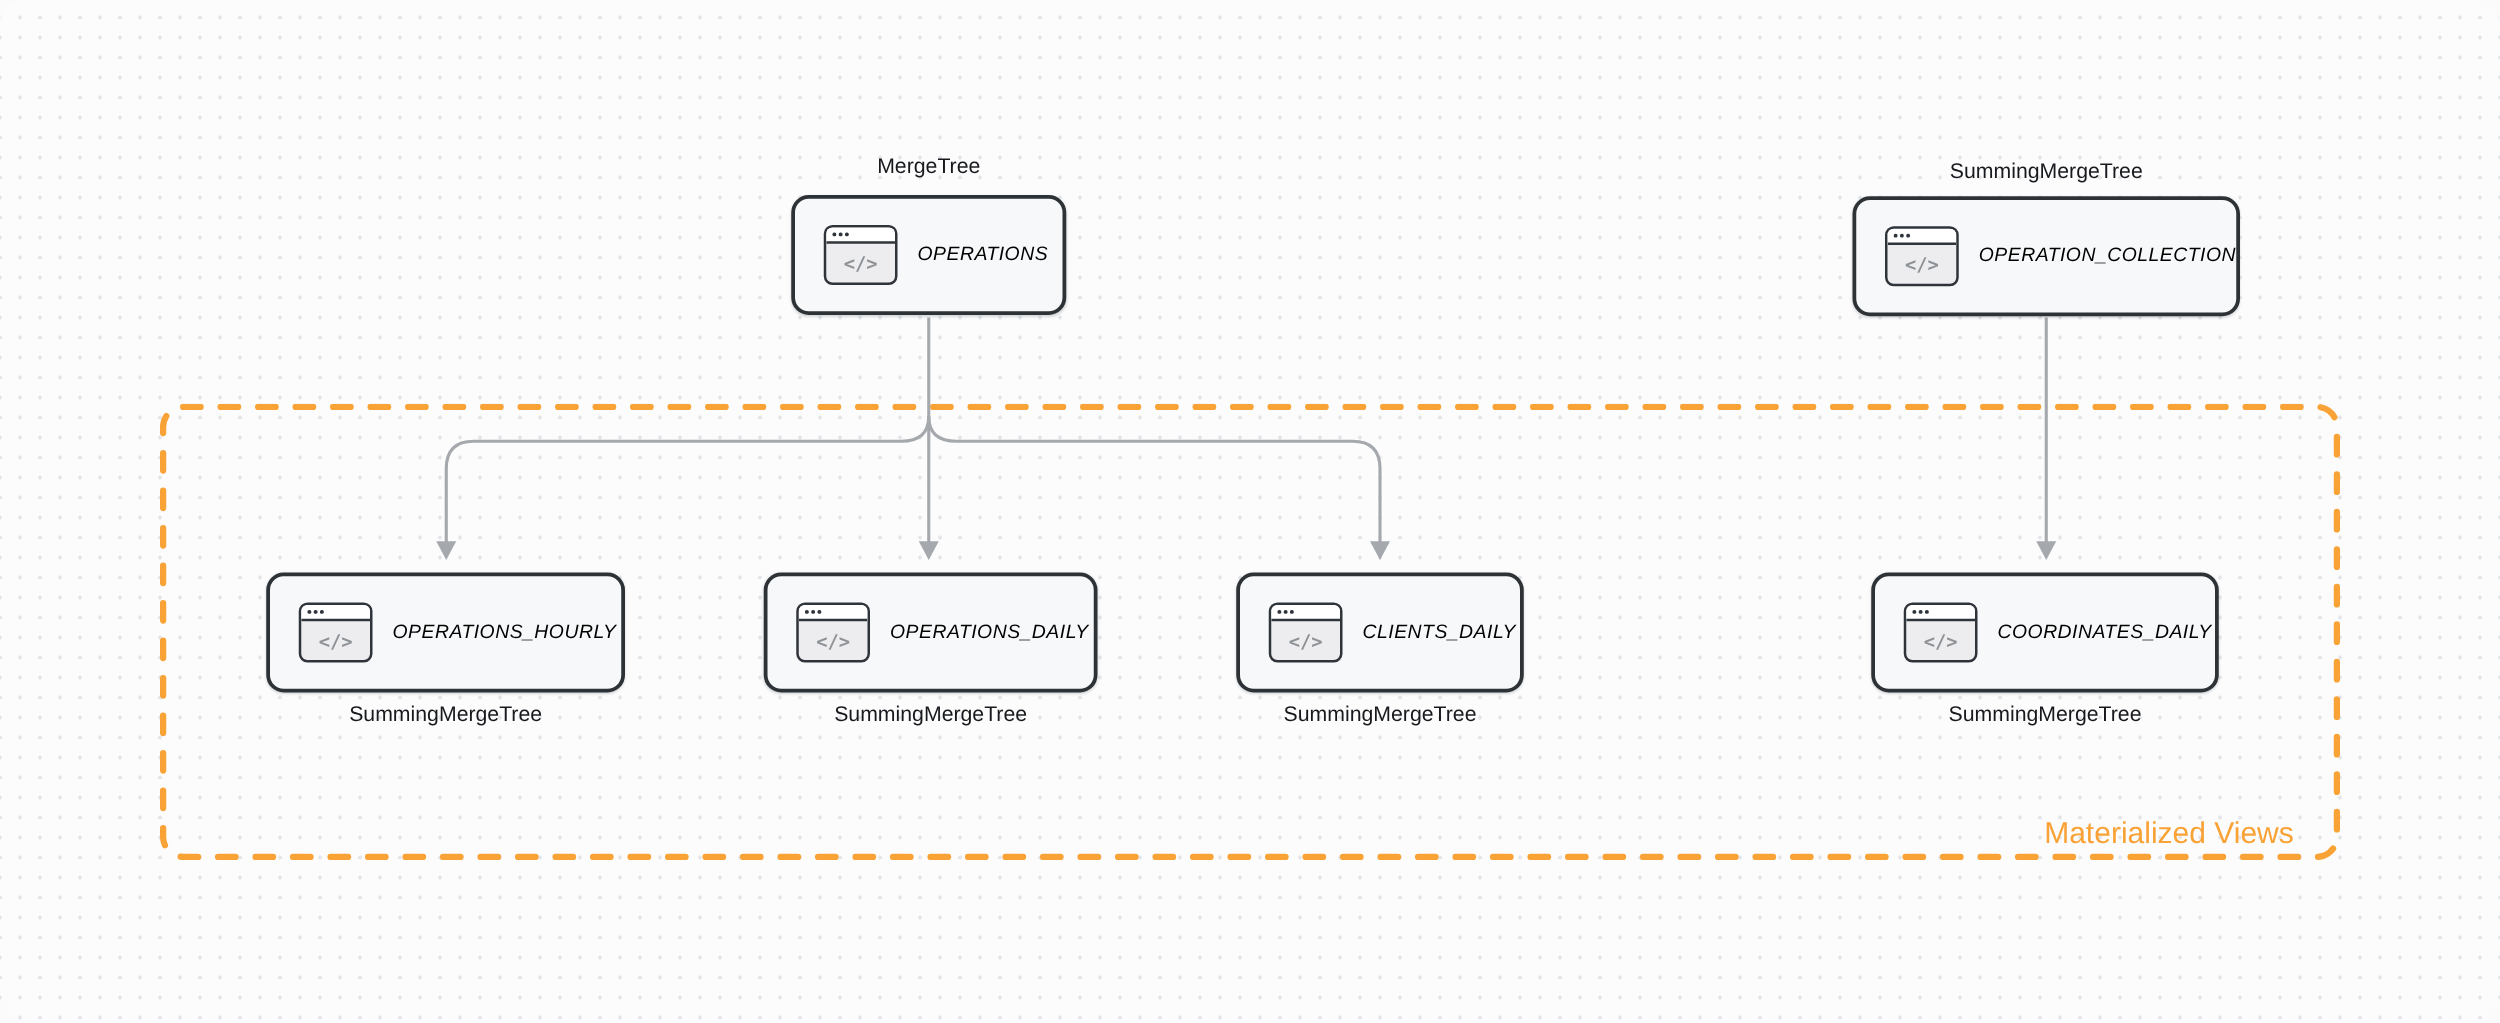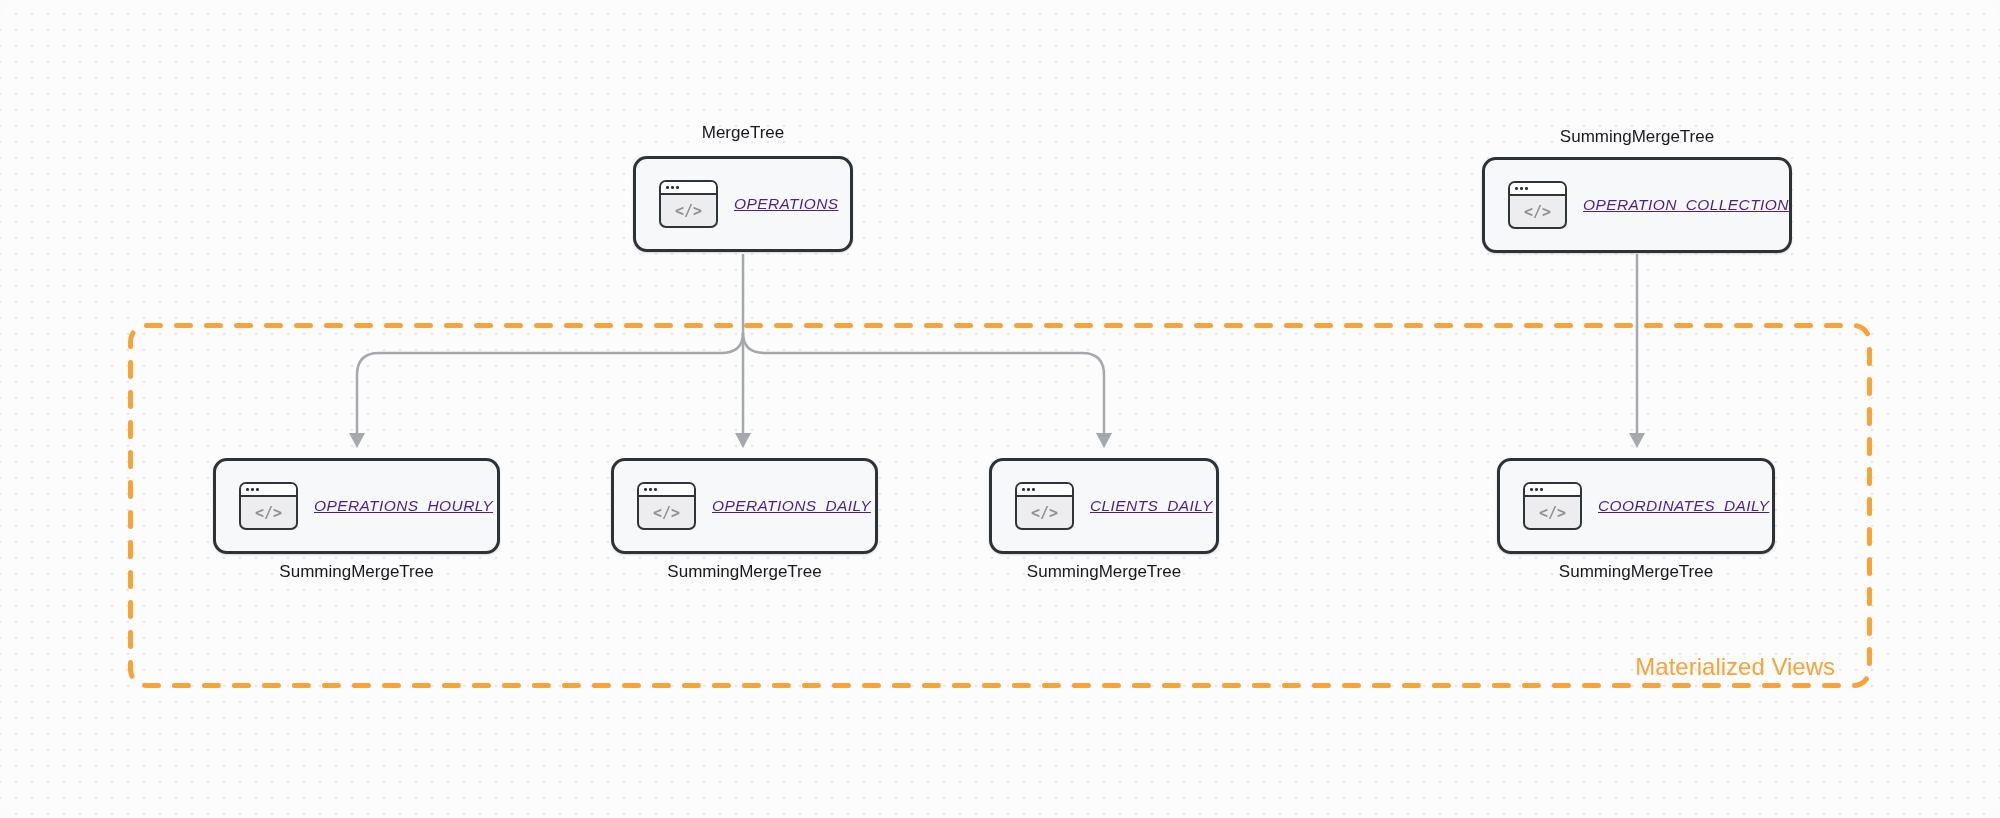--- a/index.html
+++ b/index.html
@@ -28,21 +28,21 @@
     display:flex;align-items:center;gap:2.5px;padding-left:5px;
   }
   .dot{width:2.6px;height:2.6px;border-radius:50%;background:#2f343a;}
   .icon-body{
     height:31px;display:flex;align-items:center;justify-content:center;
     color:#8e9297;font-family:"DejaVu Sans Mono",monospace;
     font-size:15px;font-weight:bold;letter-spacing:0px;
   }
   .node-label{
     font-style:italic;font-size:15.5px;letter-spacing:.4px;
-    color:#4c1d95;white-space:nowrap;text-decoration:underline;
+    color:#000000;white-space:nowrap;
   }
   .engine-label{
     position:absolute;text-align:center;font-size:17px;color:#17191d;
     line-height:20px;white-space:nowrap;
   }
   .group-frame{
     position:absolute;left:128px;top:323px;width:1744px;height:365px;box-sizing:border-box;
   }
   .group-label{
     position:absolute;right:165px;top:653px;

